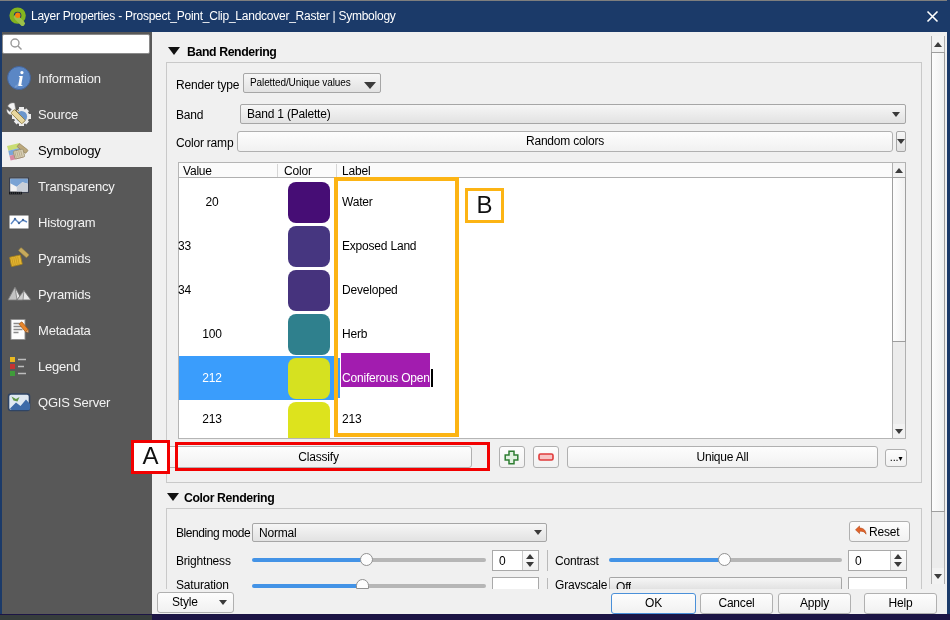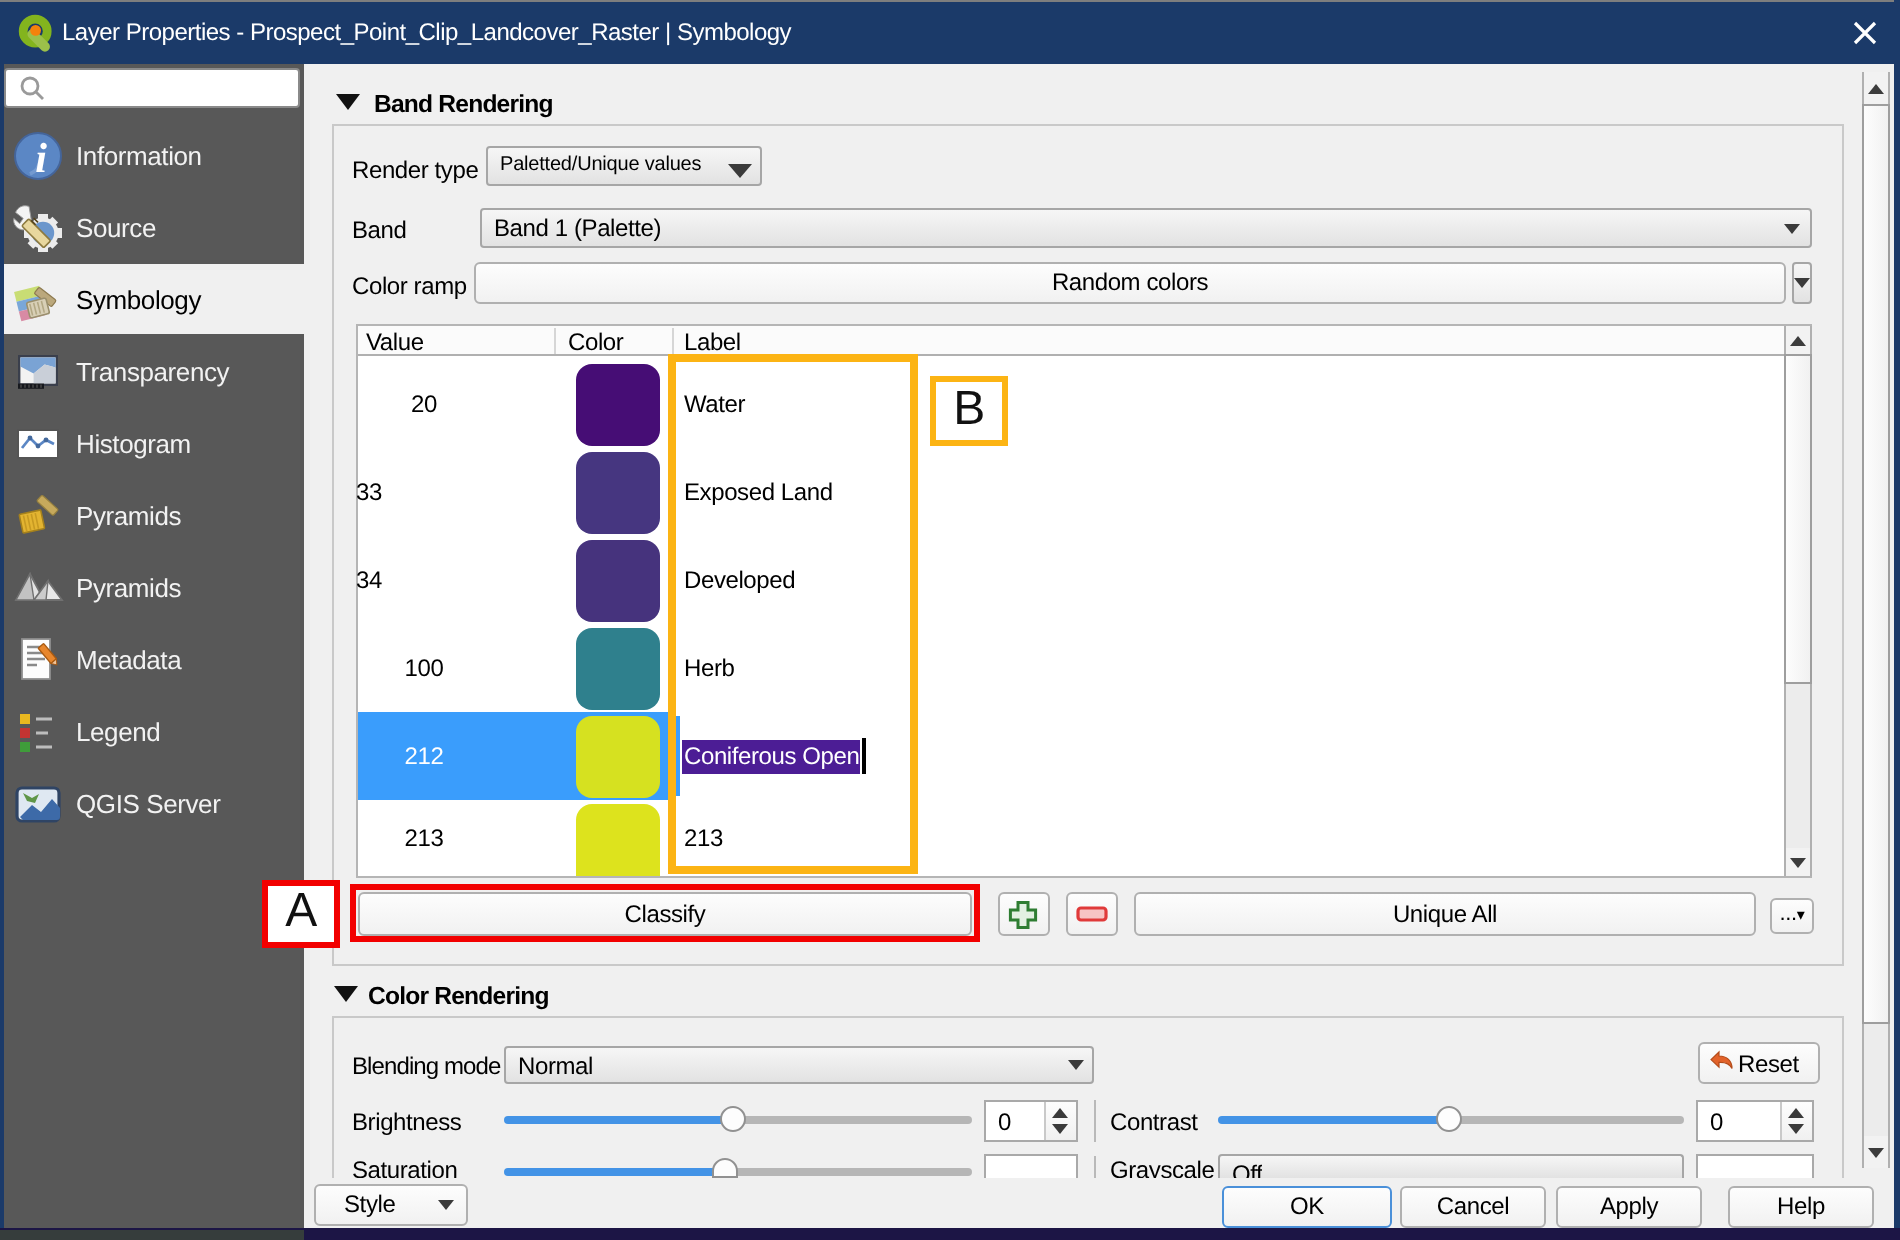--- a/index.html
+++ b/index.html
@@ -206,39 +206,39 @@
 <div class="abs lbl12" style="left:342px;top:268px;height:44px;line-height:44px;">Developed</div>
 
 <div class="abs lbl12" style="left:178px;top:312px;width:68px;height:44px;line-height:44px;text-align:center;">100</div>
 <div class="swatch" style="top:314px;background:#2f808d;"></div>
 <div class="abs lbl12" style="left:342px;top:312px;height:44px;line-height:44px;text-align:center;">Herb</div>
 
 <div class="abs" style="left:179px;top:356px;width:159px;height:44px;background:#3a9dfc;"></div>
 <div class="abs lbl12" style="left:178px;top:356px;width:68px;height:44px;line-height:44px;text-align:center;color:#fff;">212</div>
 <div class="swatch" style="top:358px;background:#d6e120;"></div>
 <div class="abs" style="left:338px;top:358px;width:2px;height:40px;background:#3a9dfc;"></div>
-<div class="abs lbl12" style="left:341px;top:356px;height:44px;line-height:44px;"><span style="background:#4c1d95;color:#fff;padding:1px 0 2px 1px;">Coniferous Open</span></div>
+<div class="abs lbl12" style="left:341px;top:356px;height:44px;line-height:44px;"><span style="background:#a21caf;color:#fff;padding:18px 0 2px 1px;">Coniferous Open</span></div>
 <div class="abs" style="left:431px;top:369px;width:2px;height:18px;background:#000;"></div>
 
 <div class="abs lbl12" style="left:178px;top:400px;width:68px;height:38px;line-height:38px;text-align:center;">213</div>
 <div class="swatch" style="top:402px;height:36px;border-radius:8px 8px 0 0;background:#dde31d;"></div>
 <div class="abs lbl12" style="left:342px;top:400px;height:38px;line-height:38px;">213</div>
 
 <div class="abs" style="left:892px;top:163px;width:14px;height:275px;background:#ececec;border-left:1px solid #b0b0b0;border-right:1px solid #b0b0b0;"></div>
 <div class="abs" style="left:893px;top:163px;width:12px;height:14px;background:#f2f2f2;"></div>
 <div class="abs" style="left:895px;top:168px;width:0;height:0;border-left:4px solid transparent;border-right:4px solid transparent;border-bottom:5px solid #3c3c3c;"></div>
 <div class="abs" style="left:892px;top:177px;width:14px;height:165px;background:linear-gradient(90deg,#fdfdfd,#f1f1f1);border:1px solid #9e9e9e;"></div>
 <div class="abs" style="left:893px;top:424px;width:12px;height:14px;background:#f2f2f2;"></div>
 <div class="abs" style="left:895px;top:429px;width:0;height:0;border-left:4px solid transparent;border-right:4px solid transparent;border-top:5px solid #3c3c3c;"></div>
 
 <div class="abs" style="left:334px;top:177px;width:125px;height:260px;border:4px solid #fcb414;"></div>
 <div class="abs" style="left:465px;top:188px;width:39px;height:35px;border:3px solid #fcb414;background:#fff;"></div>
 <div class="abs" style="left:465px;top:188px;width:39px;height:35px;font-size:24px;color:#111;text-align:center;line-height:34px;">B</div>
 
-<div class="abs btn" style="left:179px;top:446px;width:307px;height:22px;line-height:20px;">Classify</div>
+<div class="abs btn" style="left:165px;top:446px;width:307px;height:22px;line-height:20px;">Classify</div>
 <div class="abs" style="left:175px;top:442px;width:315px;height:29px;border:3px solid #f20000;"></div>
 <div class="abs" style="left:131px;top:440px;width:39px;height:34px;border:3px solid #f20000;background:#fff;"></div>
 <div class="abs" style="left:131px;top:440px;width:39px;height:34px;font-size:24px;color:#111;text-align:center;line-height:32px;">A</div>
 
 <div class="abs btn" style="left:499px;top:446px;width:26px;height:22px;"></div>
 <svg class="abs" style="left:504px;top:450px;" width="15" height="15" viewBox="0 0 15 15">
   <path d="M5 1.2 h5 v3.8 h3.8 v5 H10 V13.8 H5 V10 H1.2 V5 H5 Z" fill="#e2f0e2" stroke="#2e7d32" stroke-width="1.5"></path>
 </svg>
 <div class="abs btn" style="left:533px;top:446px;width:26px;height:22px;"></div>
 <svg class="abs" style="left:538px;top:453px;" width="16" height="8" viewBox="0 0 16 8">

